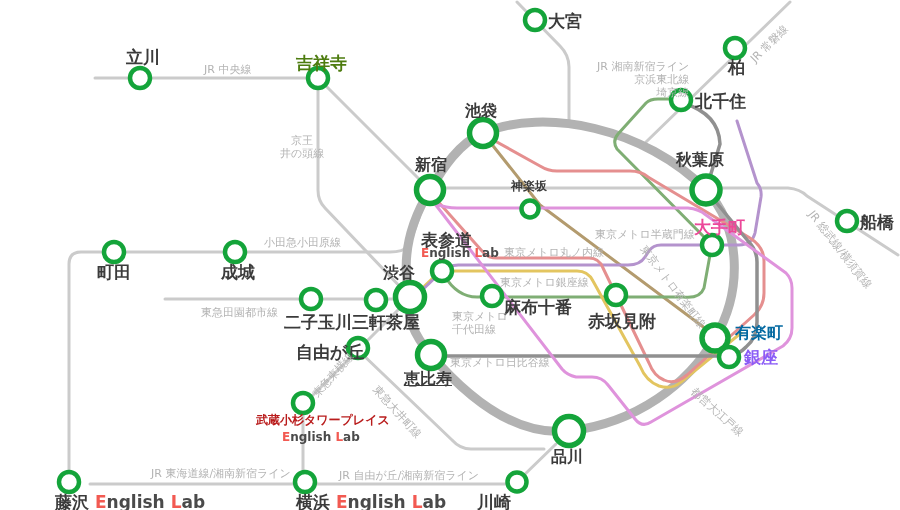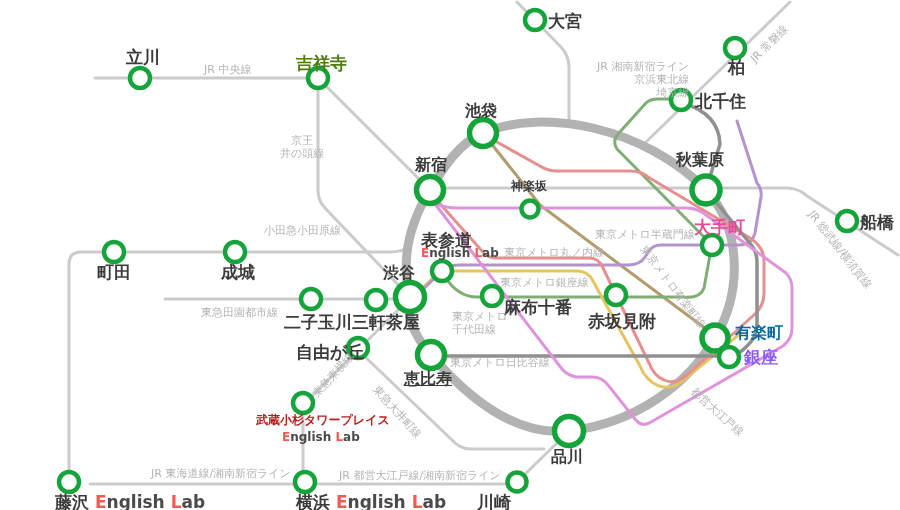--- a/index.html
+++ b/index.html
@@ -110,31 +110,31 @@
       <div class="st-label" style="left: 296px; top: 493px;"><span style="color: rgb(59, 59, 59);">横浜</span> <span style="color: rgb(242, 90, 82);">E</span><span style="color: rgb(74, 74, 74);">nglish </span><span style="color: rgb(242, 90, 82);">L</span><span style="color: rgb(74, 74, 74);">ab</span></div>
       <div class="line-label" style="left: 204px; top: 63px;">JR 中央線</div>
       <div class="line-label" style="left: 291px; top: 134px;">京王</div>
       <div class="line-label" style="left: 280px; top: 147px;">井の頭線</div>
       <div class="line-label" style="left: 597px; top: 60px; text-align: right;">
         <div>JR 湘南新宿ライン</div>
         <div>京浜東北線</div>
         <div>埼京線</div>
       </div>
       <div class="line-label" style="left: 748px; top: 56px; transform: rotate(-45deg);">JR 常磐線</div>
-      <div class="line-label" style="left: 264px; top: 224px;">小田急小田原線</div>
+      <div class="line-label" style="left: 264px; top: 236px;">小田急小田原線</div>
       <div class="line-label" style="left: 201px; top: 306px; text-align: center;">東急田園都市線</div>
       <div class="line-label" style="left: 504px; top: 246px;">東京メトロ丸ノ内線</div>
       <div class="line-label" style="left: 595px; top: 228px;">東京メトロ半蔵門線</div>
       <div class="line-label" style="left: 500px; top: 276px;">東京メトロ銀座線</div>
       <div class="line-label" style="left: 452px; top: 310px;">
         <div>東京メトロ</div>
         <div>千代田線</div>
       </div>
       <div class="line-label" style="left: 450px; top: 356px;">東京メトロ日比谷線</div>
       <div class="line-label" style="left: 648px; top: 243px; transform: rotate(53deg);">東京メトロ有楽町線</div>
       <div class="line-label" style="left: 697px; top: 385px; transform: rotate(42deg);">都営大江戸線</div>
       <div class="line-label" style="left: 310px; top: 391px; transform: rotate(-48deg);">東急東横線</div>
       <div class="line-label" style="left: 380px; top: 383px; transform: rotate(48deg);">東急大井町線</div>
       <div class="line-label" style="left: 816px; top: 208px; transform: rotate(52deg);">JR 総武線/横須賀線</div>
       <div class="line-label" style="left: 151px; top: 467px;">JR 東海道線/湘南新宿ライン</div>
-      <div class="line-label" style="left: 339px; top: 469px;">JR 都営大江戸線/湘南新宿ライン</div>
+      <div class="line-label" style="left: 339px; top: 469px;">JR 自由が丘/湘南新宿ライン</div>
     </div>
 </div>
 
 </body></html>

